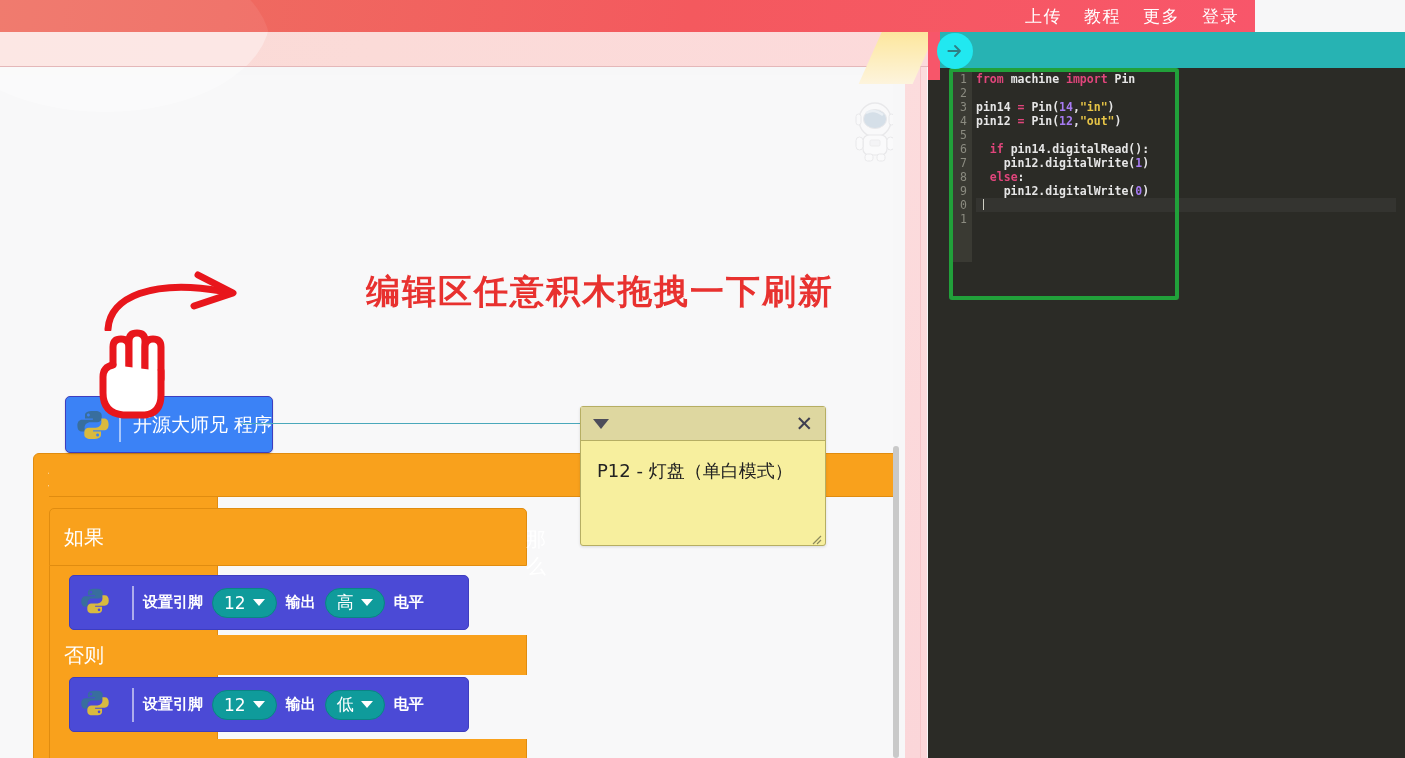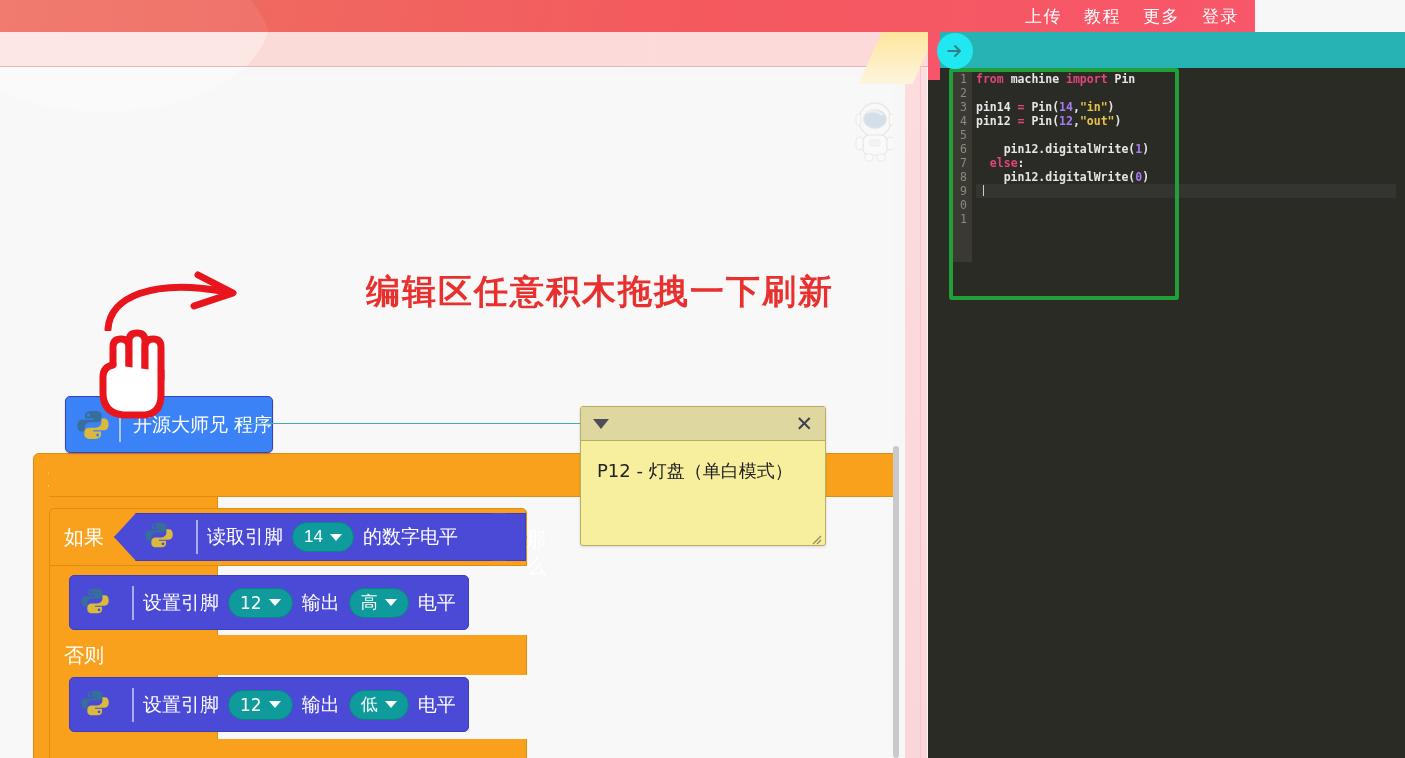--- a/index.html
+++ b/index.html
@@ -171,21 +171,21 @@
   }
   .hexinner .lbl { color:#fff; font-size:19px; white-space:nowrap; }
 
   
   .setblk {
     width: 400px; height: 55px;
     background:#4b4ad6; border:1px solid #3e3dbf; border-radius:5px;
     display:flex; align-items:center; padding-left:10px; gap:9px;
     z-index:14;
   }
-  .setblk .lbl { color:#fff; font-size:19px; white-space:nowrap; }
+  .setblk .lbl { color:#fff; font-size:15px; white-space:nowrap;font-weight:bold; }
   .set1 { left:69px; top:500px; }
   .set2 { left:69px; top:602px; }
 
   
   .dd {
     background:#0f9b9b; border:1px solid #0b8484; border-radius:15px;
     height:30px; display:inline-flex; align-items:center; gap:7px;
     padding: 0 11px; color:#fff; font-size:17px; cursor:pointer;
   }
   .dd .caret {
@@ -318,39 +318,20 @@
       <span class="if-text">如果</span>
       <span class="then-text">那么</span>
     </div>
     <div class="blk if-spine1"></div>
     <div class="blk elseblk">
       <span class="else-text">否则</span>
     </div>
     <div class="blk if-spine2"></div>
     <div class="blk if-foot"></div>
 
-    <div class="hexbool">
-      <div class="hexbody"></div>
-      <div class="hexbody2"></div>
-      <div class="hexinner">
-        <span class="pyicon">
-          <svg viewBox="0 0 34 34" width="30" height="30">
-            <path d="M16.6 3c-4.3 0-7.6 1-7.6 4.2v3.4h7.9v1.1H6.2C3 11.7 1.4 13.9 1.4 17.6c0 3.7 1.4 6 4.6 6h2.6v-3.9c0-3.1 2.6-5.4 5.6-5.4h6.9c2.7 0 4.6-2 4.6-4.6V7.2C25.7 4.7 23.2 3 19.6 3h-3zm-4.2 2.5c.8 0 1.5.7 1.5 1.5s-.7 1.5-1.5 1.5-1.5-.7-1.5-1.5.7-1.5 1.5-1.5z" fill="#386e9e"></path>
-            <path d="M17.4 31c4.3 0 7.6-1 7.6-4.2v-3.4h-7.9v-1.1h10.7c3.2 0 4.8-2.2 4.8-5.9 0-3.7-1.4-6-4.6-6h-2.6v3.9c0 3.1-2.6 5.4-5.6 5.4h-6.9c-2.7 0-4.6 2-4.6 4.6v2.5c0 2.5 2.5 4.2 6.1 4.2h3zm4.2-2.5c-.8 0-1.5-.7-1.5-1.5s.7-1.5 1.5-1.5 1.5.7 1.5 1.5-.7 1.5-1.5 1.5z" fill="#d9ba3f"></path>
-          </svg>
-        </span>
-        <span class="vsep"></span>
-        <span class="lbl">读取引脚</span>
-        <span class="dd">
-          <span>14</span>
-          <span class="caret"></span>
-        </span>
-        <span class="lbl">的数字电平</span>
-      </div>
-    </div>
 
     <div class="blk setblk set1">
       <span class="pyicon">
         <svg viewBox="0 0 34 34" width="30" height="30">
           <path d="M16.6 3c-4.3 0-7.6 1-7.6 4.2v3.4h7.9v1.1H6.2C3 11.7 1.4 13.9 1.4 17.6c0 3.7 1.4 6 4.6 6h2.6v-3.9c0-3.1 2.6-5.4 5.6-5.4h6.9c2.7 0 4.6-2 4.6-4.6V7.2C25.7 4.7 23.2 3 19.6 3h-3zm-4.2 2.5c.8 0 1.5.7 1.5 1.5s-.7 1.5-1.5 1.5-1.5-.7-1.5-1.5.7-1.5 1.5-1.5z" fill="#386e9e"></path>
           <path d="M17.4 31c4.3 0 7.6-1 7.6-4.2v-3.4h-7.9v-1.1h10.7c3.2 0 4.8-2.2 4.8-5.9 0-3.7-1.4-6-4.6-6h-2.6v3.9c0 3.1-2.6 5.4-5.6 5.4h-6.9c-2.7 0-4.6 2-4.6 4.6v2.5c0 2.5 2.5 4.2 6.1 4.2h3zm4.2-2.5c-.8 0-1.5-.7-1.5-1.5s.7-1.5 1.5-1.5 1.5.7 1.5 1.5-.7 1.5-1.5 1.5z" fill="#d9ba3f"></path>
         </svg>
       </span>
       <span class="vsep"></span>
       <span class="lbl">设置引脚</span>
@@ -454,20 +435,21 @@
           <div>9</div>
           <div>0</div>
           <div>1</div>
         </div>
       <div class="codearea" id="codearea">
           <div class="ln"><span class="kw">from</span>&nbsp;machine&nbsp;<span class="kw">import</span>&nbsp;Pin</div>
           <div class="ln">&nbsp;</div>
           <div class="ln">pin14&nbsp;<span class="op">=</span>&nbsp;Pin(<span class="num">14</span>,<span class="str">"in"</span>)</div>
           <div class="ln">pin12&nbsp;<span class="op">=</span>&nbsp;Pin(<span class="num">12</span>,<span class="str">"out"</span>)</div>
           <div class="ln">&nbsp;</div>
+          <div class="ln">&nbsp;&nbsp;<span class="kw">if</span>&nbsp;pin14.digitalRead():</div>
           <div class="ln">&nbsp;&nbsp;&nbsp;&nbsp;pin12.digitalWrite(<span class="num">1</span>)</div>
           <div class="ln">&nbsp;&nbsp;<span class="kw">else</span>:</div>
           <div class="ln">&nbsp;&nbsp;&nbsp;&nbsp;pin12.digitalWrite(<span class="num">0</span>)</div>
           <div class="ln cur-line">&nbsp;<span class="caret-blink"></span></div>
         </div>
     </div>
 
     <div class="code-frame"></div>
 
   </div>

